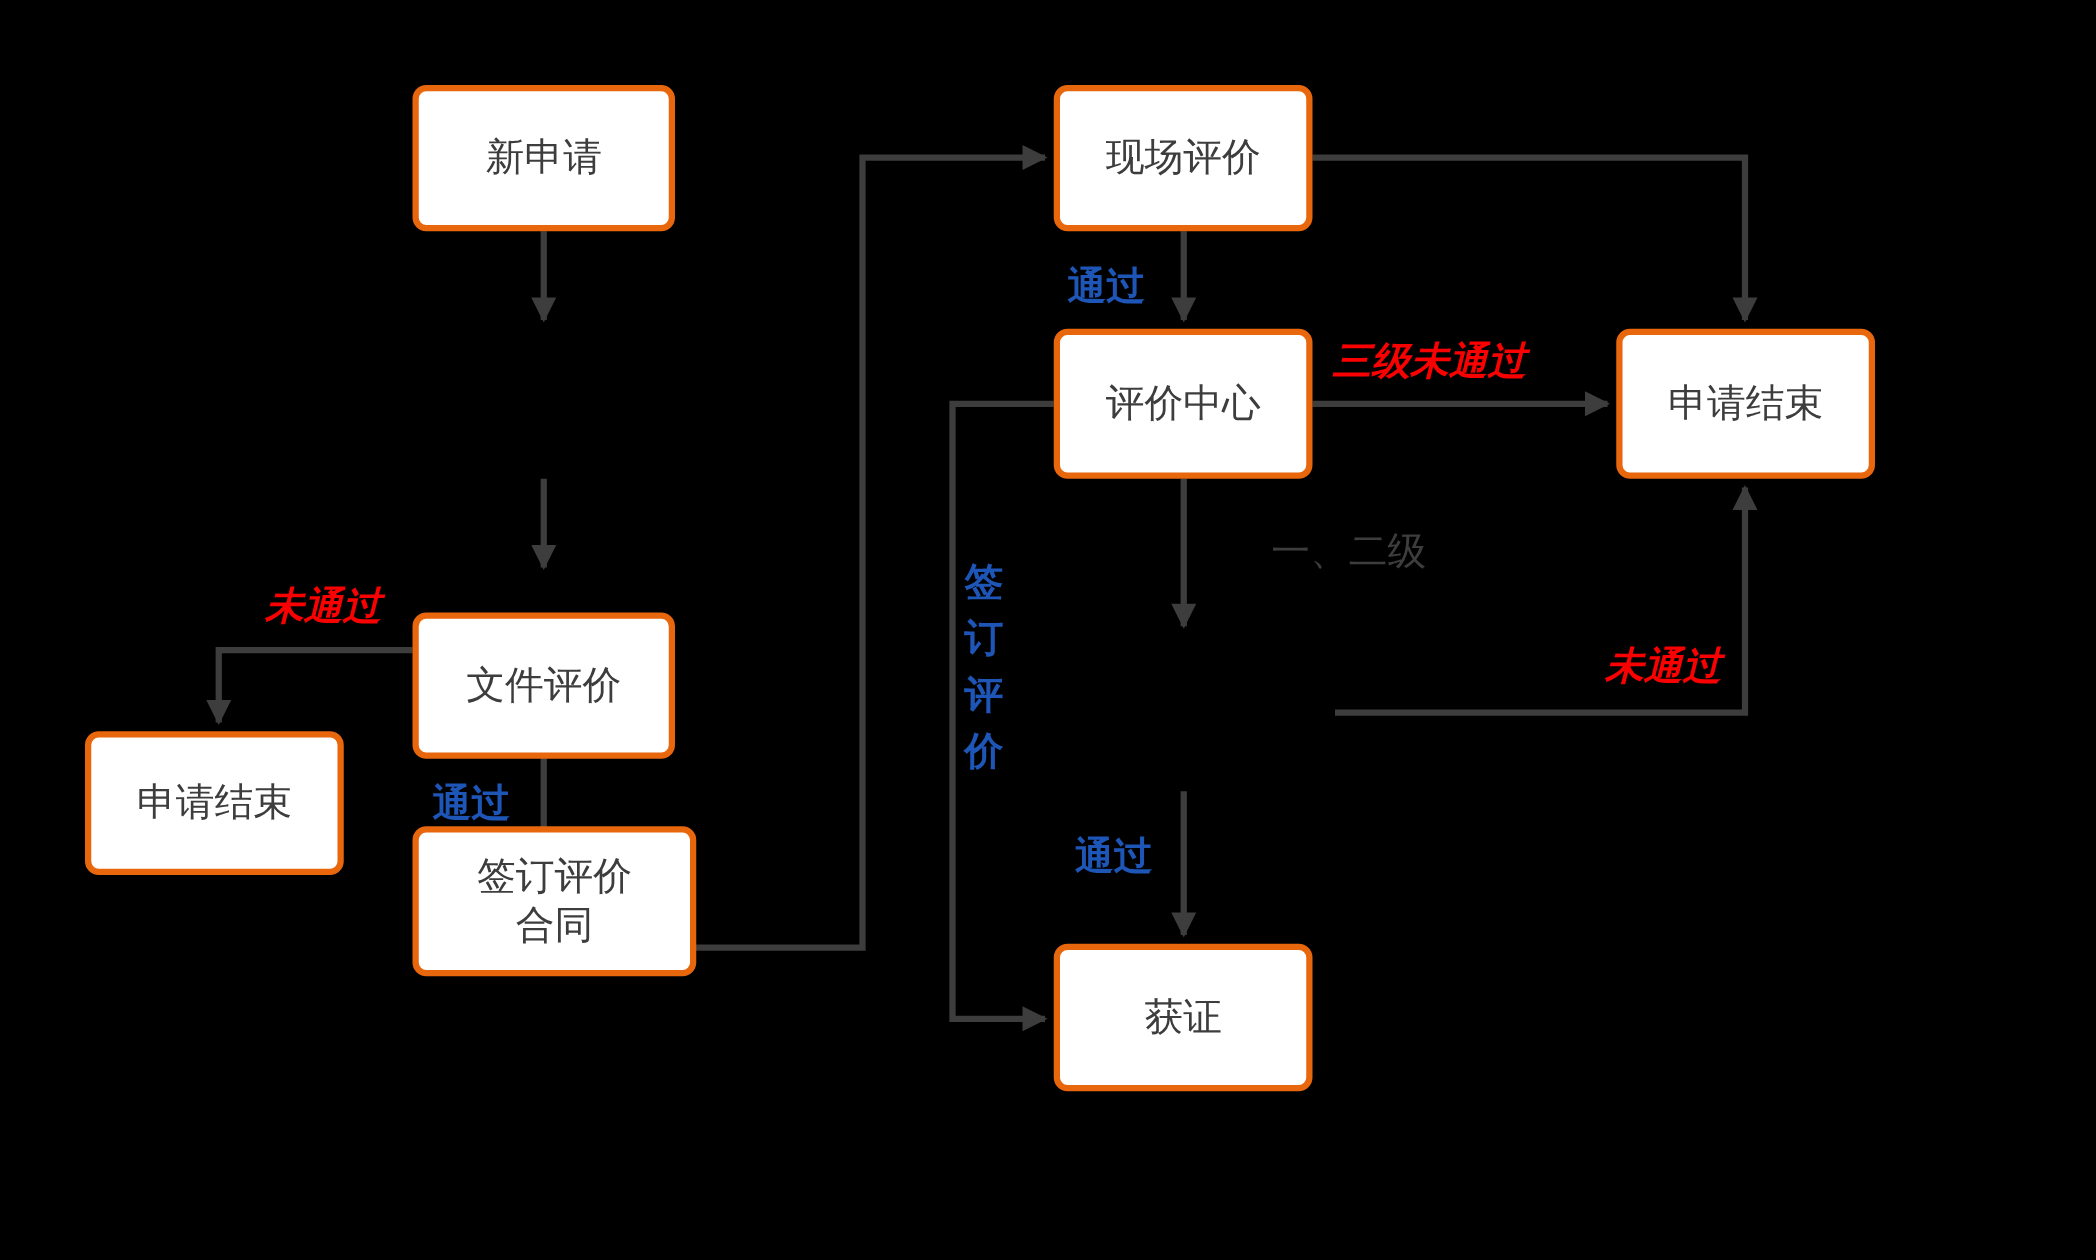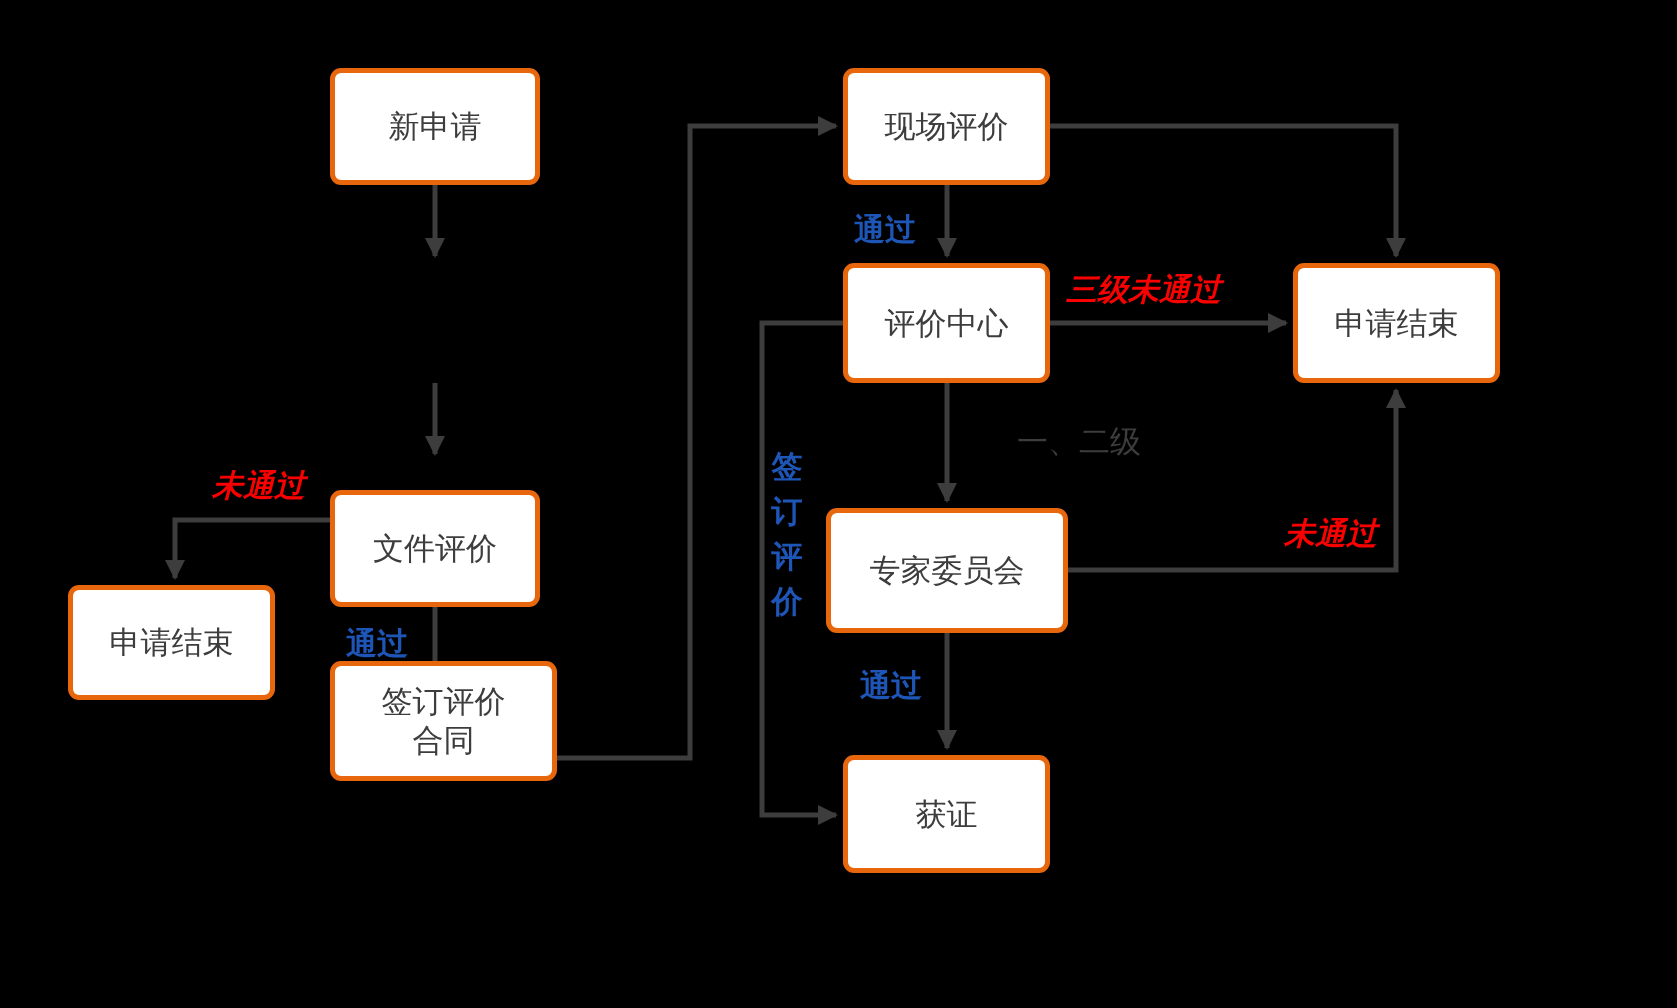--- a/index.html
+++ b/index.html
@@ -131,23 +131,20 @@
   </div>
 
   <div class="node n-center">
     <span>评价中心</span>
   </div>
 
   <div class="node n-end-right">
     <span>申请结束</span>
   </div>
 
-  <div class="node n-expert">
-    <span>专家委员会</span>
-  </div>
 
   <div class="node n-cert">
     <span>获证</span>
   </div>
 
   <div class="elabel lab-red l-doc-fail">未通过</div>
 
   <div class="elabel lab-blue l-doc-pass">通过</div>
 
   <div class="elabel lab-blue l-onsite-pass">通过</div>

